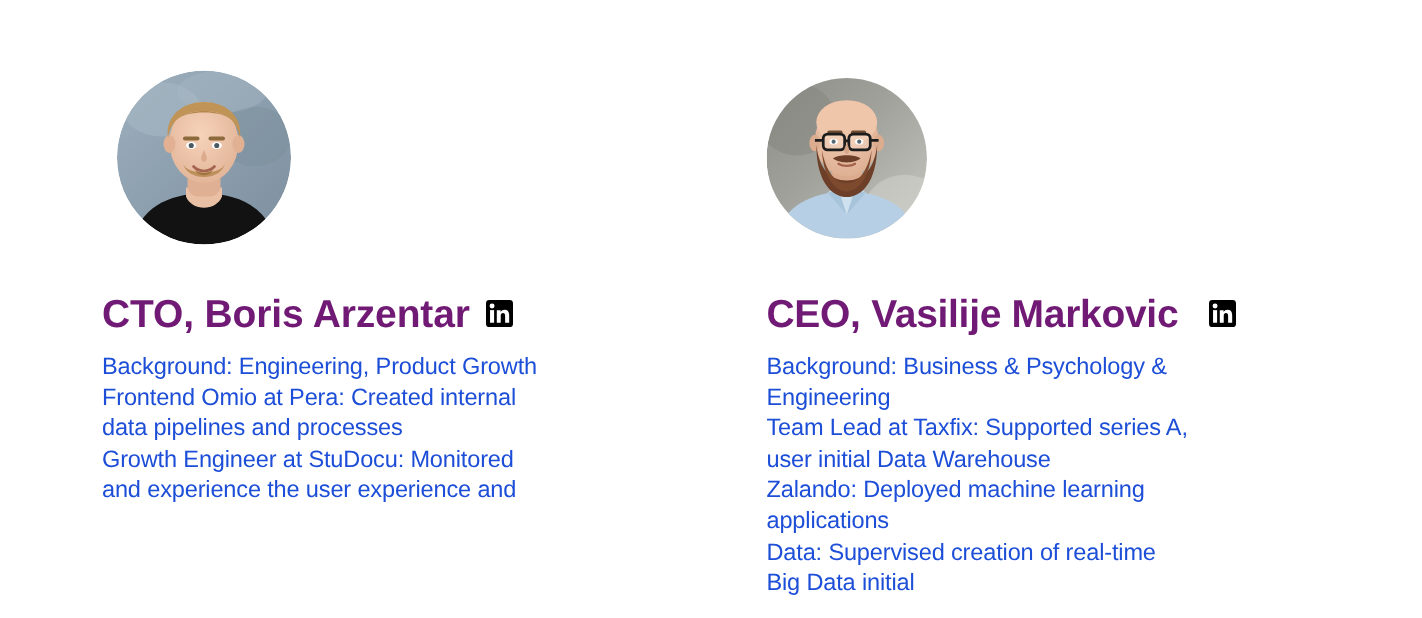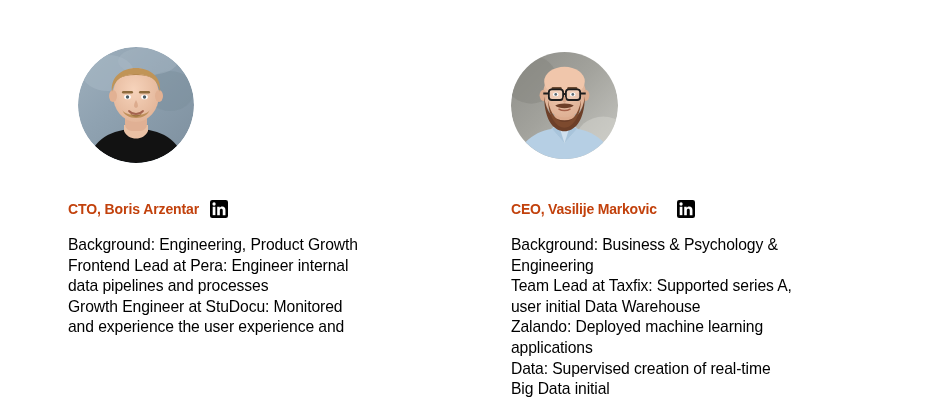--- a/index.html
+++ b/index.html
@@ -46,23 +46,23 @@
   .headline {
     position: absolute;
     left: 0;
     top: 196px;
     display: flex;
     align-items: center;
     gap: 11px;
     white-space: nowrap;
   }
   .headline .name {
-    font-size: 14px;
+    font-size: 26px;
     font-weight: bold;
-    color: #c2410c;
+    color: #701a75;
     letter-spacing: -0.1px;
     line-height: 26px;
   }
   .profile--right .headline .name { letter-spacing: -0.2px; }
   .profile--right .headline { gap: 20px; }
 
   .li-icon {
     display: block;
     width: 18px;
     height: 18px;
@@ -70,21 +70,21 @@
   }
 
   
   .bio {
     position: absolute;
     left: 0;
     top: 235px;
     width: 345px;
     font-size: 15.7px;
     line-height: 20.6px;
-    color: #000000;
+    color: #1d4ed8;
     letter-spacing: -0.1px;
   }
   .profile--right .bio { width: 350px; }
   .bio .line { display: block; white-space: nowrap; }
 </style>
 </head>
 <body>
 
 <div class="board">
 
@@ -151,21 +151,21 @@
           <rect x="0" y="0" width="24" height="24" rx="3" fill="#000000"></rect>
           <rect x="3.6" y="9" width="3.6" height="11.2" fill="#ffffff"></rect>
           <circle cx="5.4" cy="5.3" r="2.2" fill="#ffffff"></circle>
           <path d="M9.6 9 h3.4 v1.6 c0.7-1.2 2-1.9 3.5-1.9 c2.6 0 4.1 1.6 4.1 4.6 v6.9 h-3.6 v-6.1 c0-1.6-0.6-2.5-1.9-2.5 c-1.3 0-2 0.9-2 2.5 v6.1 H9.6 Z" fill="#ffffff"></path>
         </svg>
       </a>
     </div>
 
     <div class="bio">
       <span class="line">Background: Engineering, Product Growth</span>
-      <span class="line">Frontend Lead at Pera: Engineer internal</span>
+      <span class="line">Frontend Omio at Pera: Created internal</span>
       <span class="line">data pipelines and processes</span>
       <span class="line">Growth Engineer at StuDocu: Monitored</span>
       <span class="line">and experience the user experience and</span>
     </div>
   </div>
 
   <div class="profile profile--right">
 
     <div class="avatar">
       <svg viewBox="0 0 116 116" xmlns="http://www.w3.org/2000/svg" aria-hidden="true">

